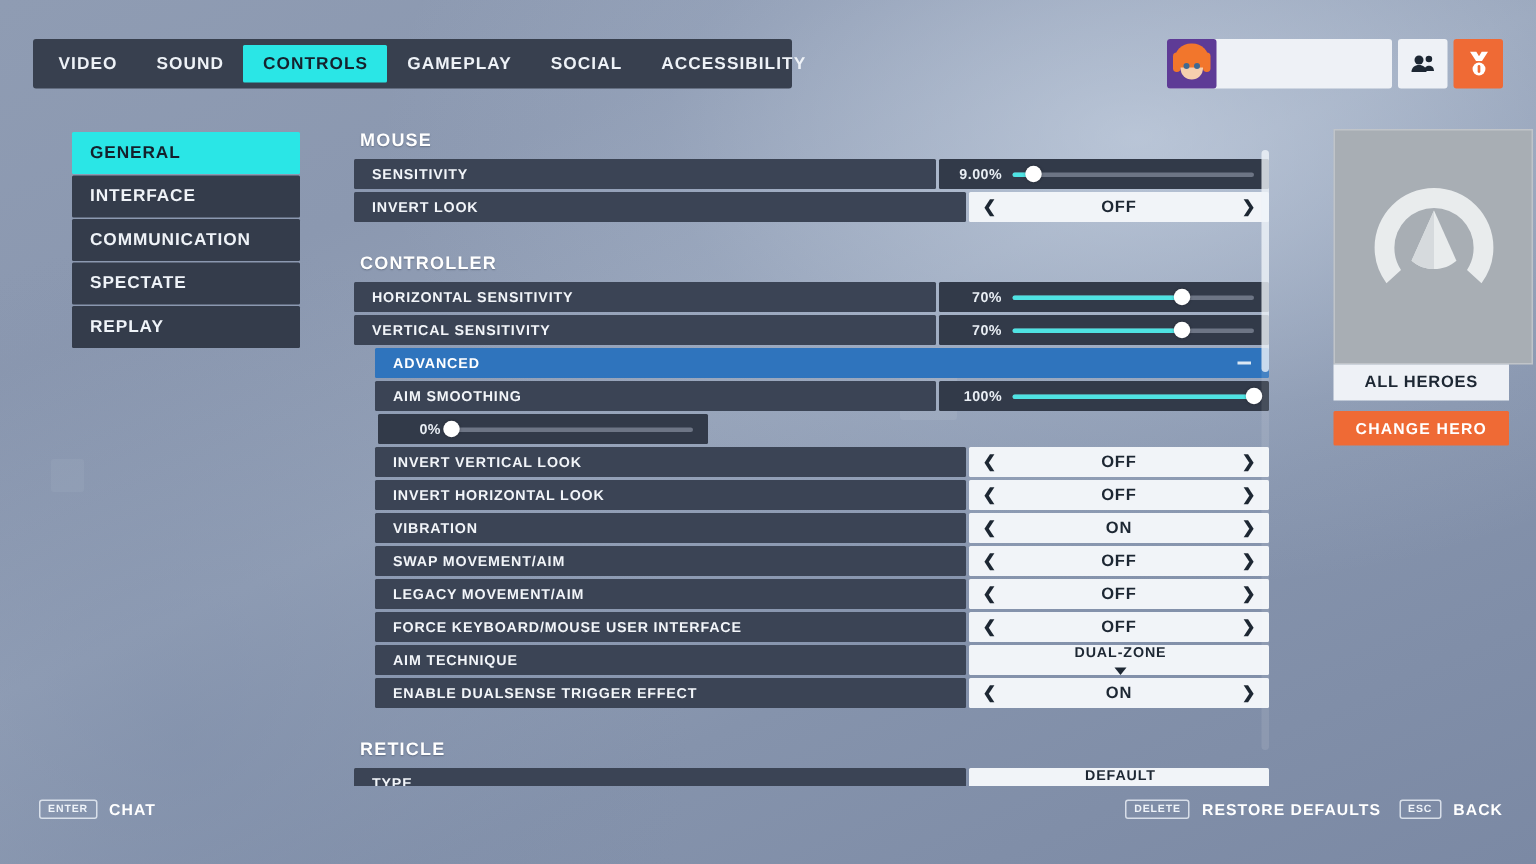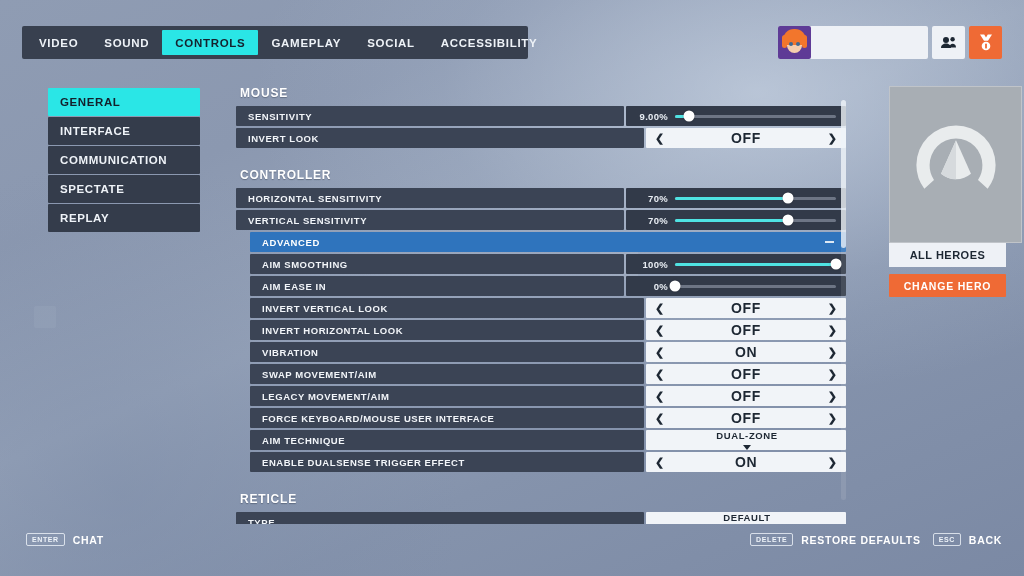--- a/index.html
+++ b/index.html
@@ -254,21 +254,21 @@
   }
   .arrow {
     font-size: 11px;
     font-weight: bold;
     color: #1d2733;
     cursor: pointer;
     line-height: 1;
     user-select: none;
   }
   .toggle-val {
-    font-size: 14px;
+    font-size: 11px;
     font-weight: bold;
     letter-spacing: 0.6px;
     color: #1d2733;
   }
 
   
   .ctl-dropdown {
     width: 200px;
     background: #f1f4f8;
     display: flex;
@@ -519,21 +519,20 @@
           <div class="row-label">AIM SMOOTHING</div>
           <div class="ctl-slider">
             <span class="slider-val">100%</span>
             <div class="track">
               <div class="track-fill" style="width: 100%;"></div>
               <div class="knob" style="left: 100%;"></div>
             </div>
           </div>
         </div>
         <div class="row indent">
-          <div class="row-label">AIM EASE IN</div>
           <div class="ctl-slider">
             <span class="slider-val">0%</span>
             <div class="track">
               <div class="track-fill" style="width: 0%;"></div>
               <div class="knob" style="left: 0%;"></div>
             </div>
           </div>
         </div>
         <div class="row indent">
           <div class="row-label">INVERT VERTICAL LOOK</div>

